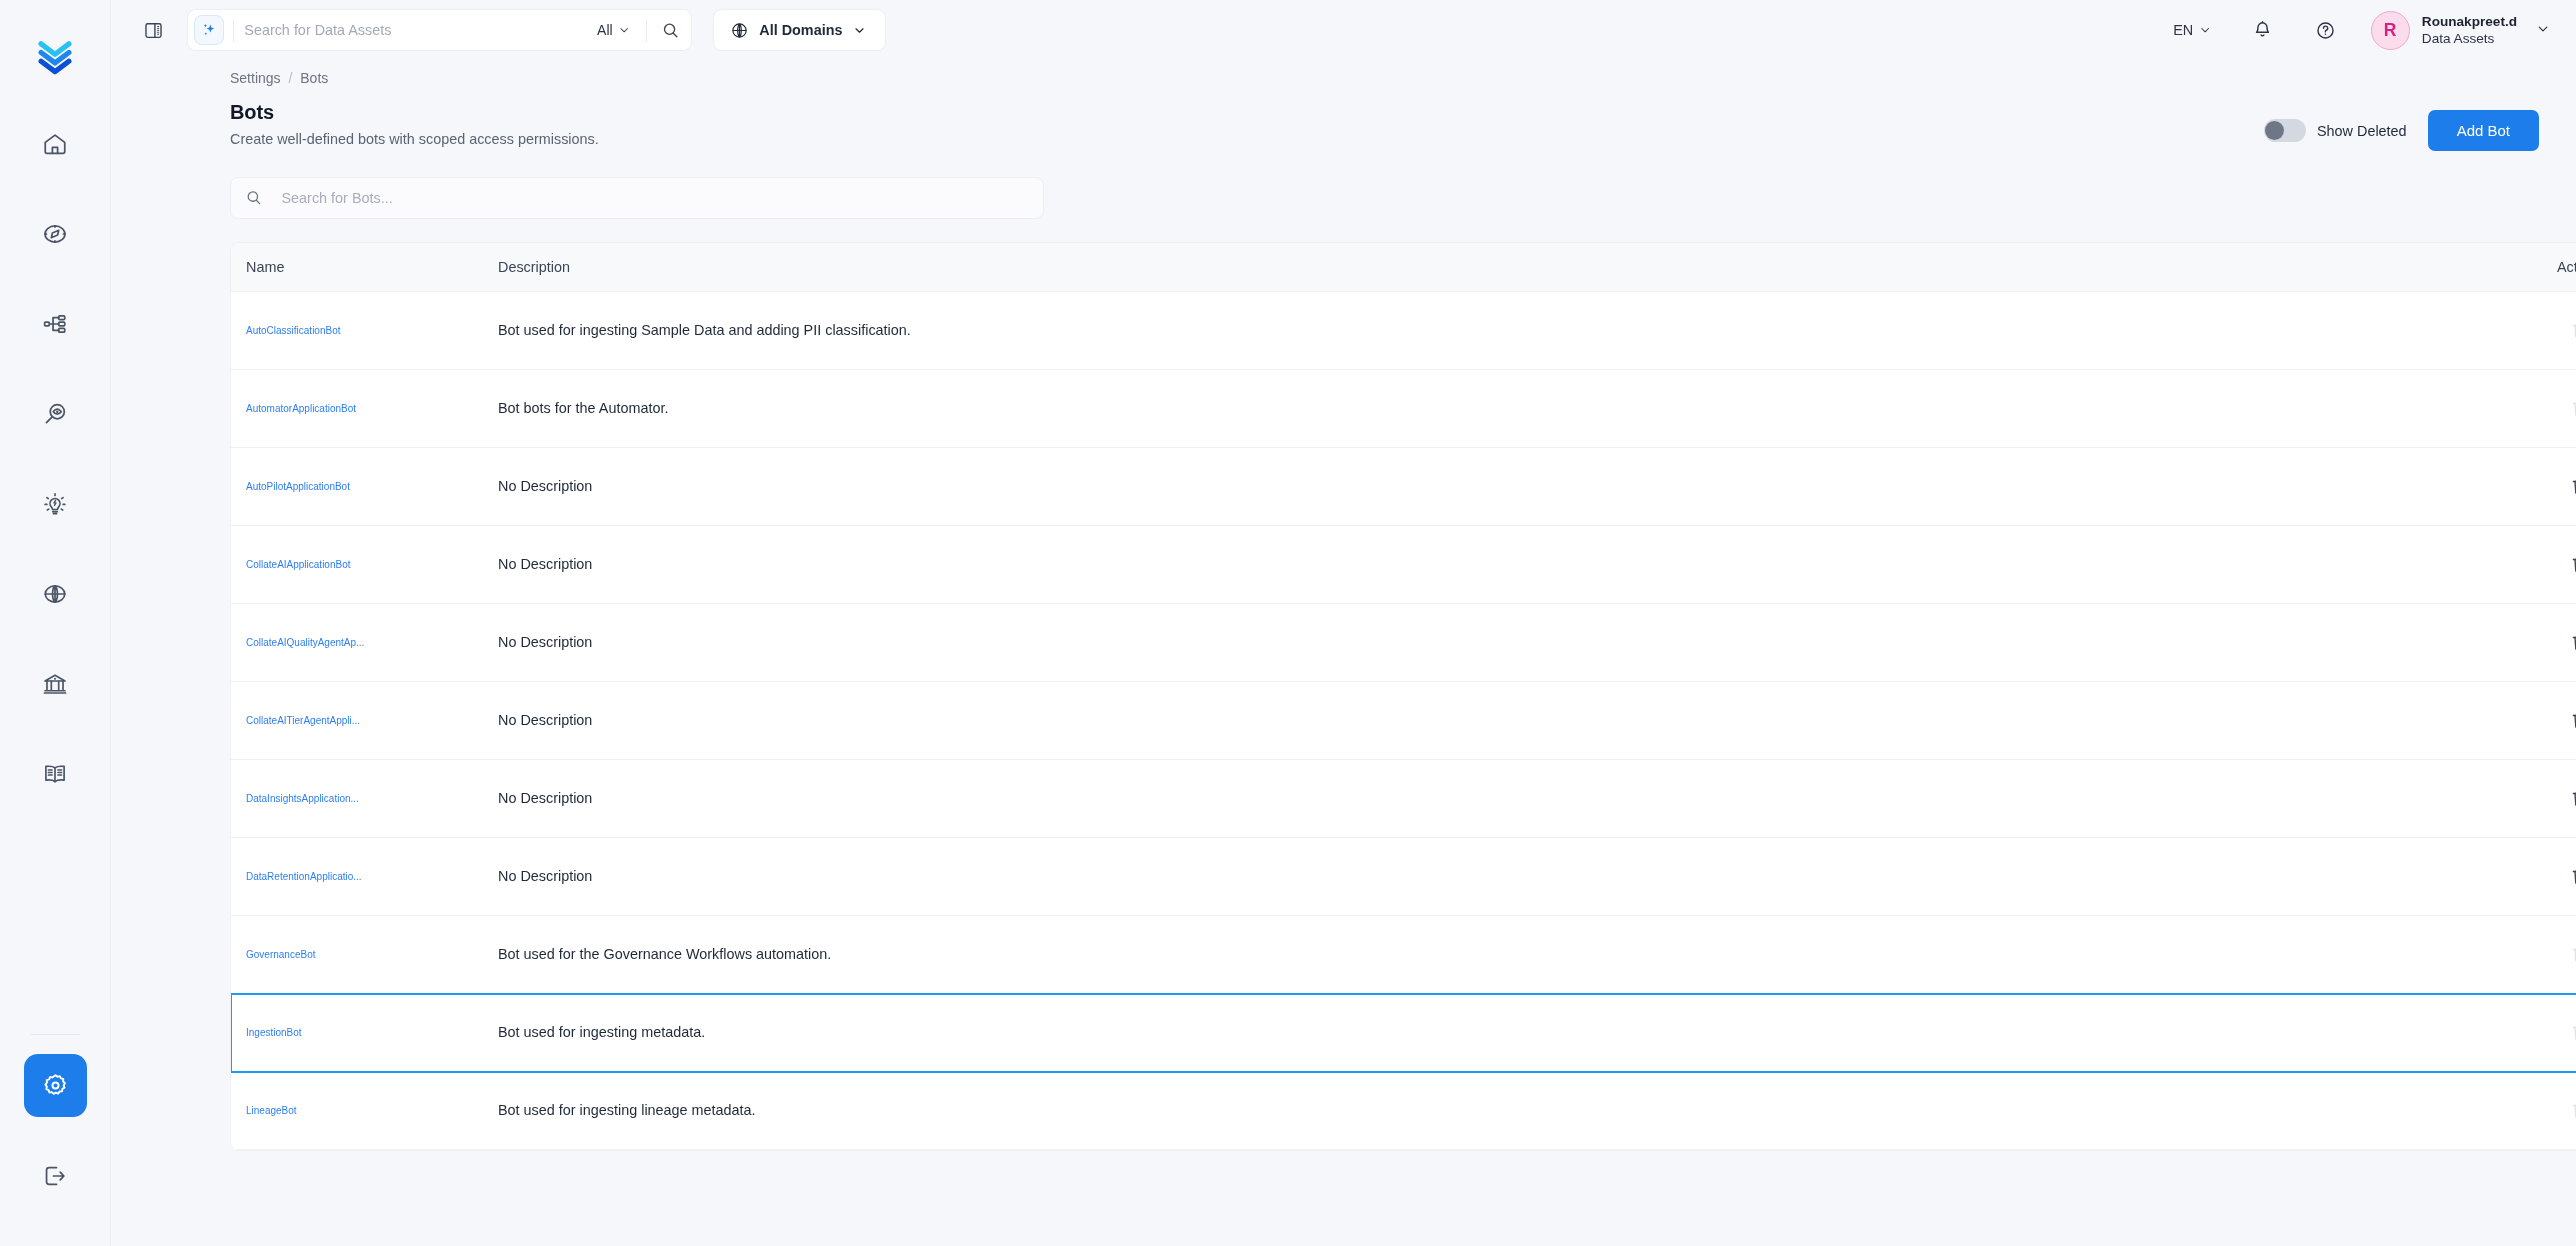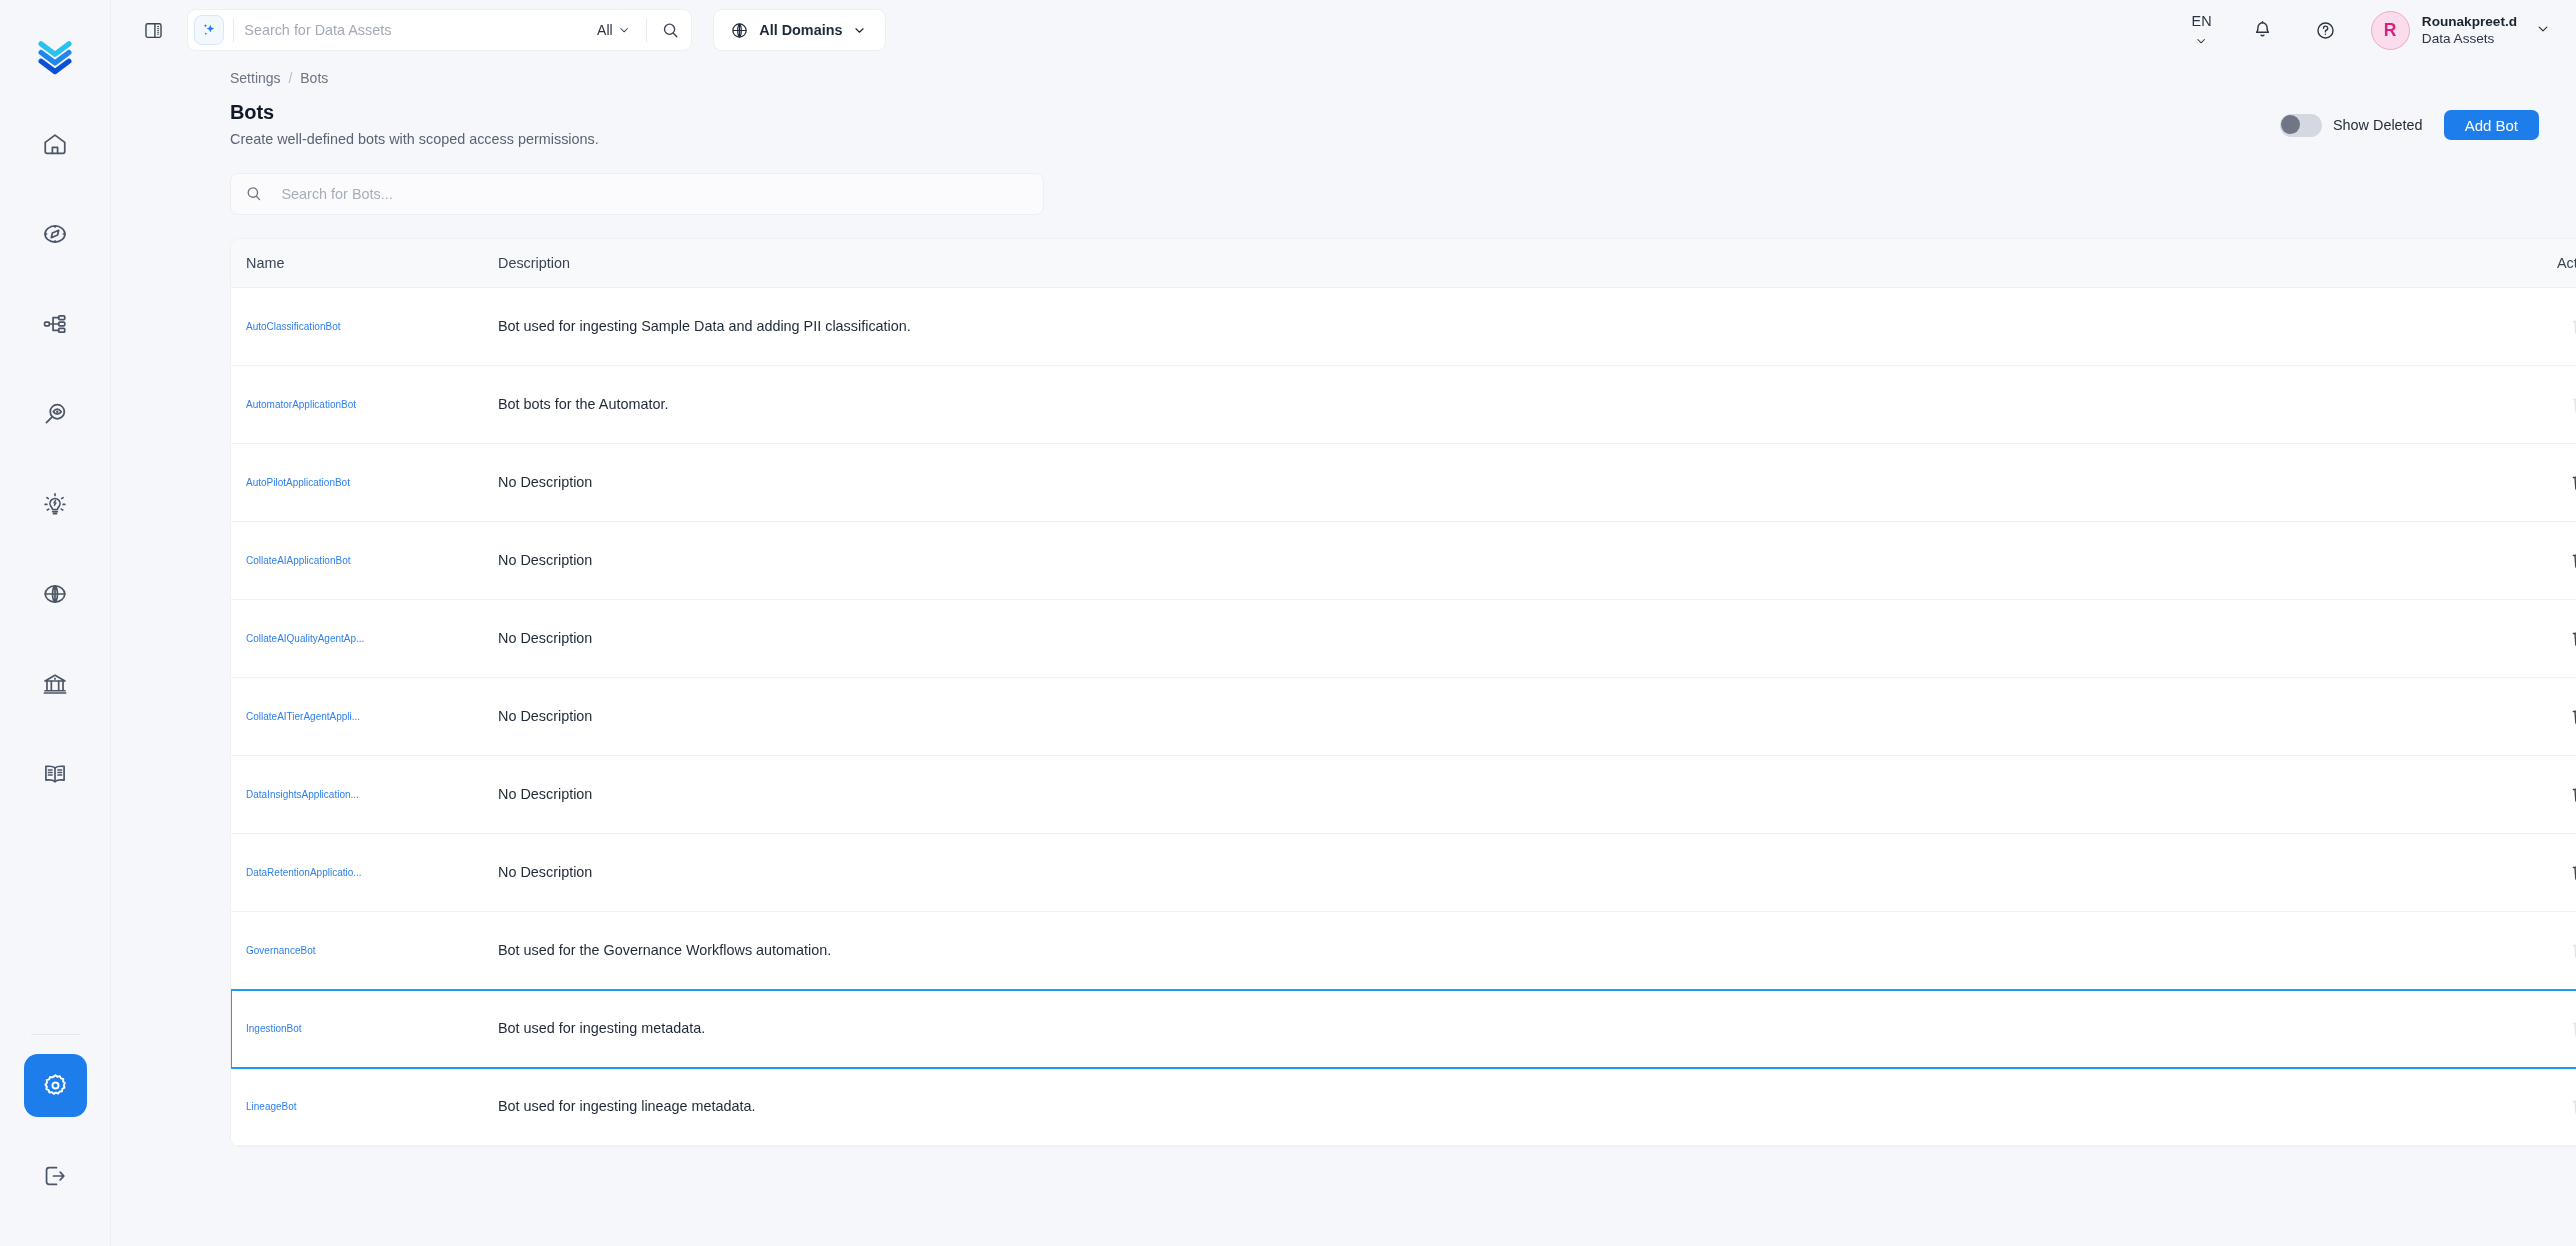--- a/index.html
+++ b/index.html
@@ -78,21 +78,21 @@
 
   .domain-pill {
     margin-left: 21px;
     height: 42px; padding: 0 19px 0 15.8px;
     background: #ffffff; border: 0.9px solid #eceef4; border-radius: 8.8px;
     display: flex; align-items: center; gap: 10.5px;
     font-size: 14.4px; font-weight: bold; color: #1f2937; cursor: pointer;
   }
 
   .topright { margin-left: auto; display: flex; align-items: center; padding-right: 26px; }
-  .lang { display:flex; align-items:center; gap:6.1px; font-size:14.4px; color:#2b3445; cursor:pointer; margin-right: 33px; flex-direction: column;}
+  .lang { display:flex; align-items:center; gap:6.1px; font-size:14.4px; color:#2b3445; cursor:pointer; margin-right: 33px;}
   .icon-btn { width: 35px; height: 35px; display:flex; align-items:center; justify-content:center; cursor:pointer; margin-right: 28px;}
   .avatar {
     width: 39px; height: 39px; border-radius: 50%;
     background: #fbdcec; border: 0.9px solid #f2a7cd;
     display:flex; align-items:center; justify-content:center;
     color:#d6227e; font-size: 17.5px; font-weight: bold; cursor:pointer;
     margin-right: 12.3px;
   }
   .userblock { display:flex; flex-direction:column; justify-content:center; cursor:pointer; }
   .uname { font-size: 13.6px; font-weight: bold; color: #1b2331; line-height: 17.5px; }
@@ -119,21 +119,21 @@
     width: 42px; height: 23px; border-radius: 11.4px;
     background: #d4d8e1; position: relative; flex: 0 0 42px;
   }
   .toggle .knob {
     position:absolute; left: 1.8px; top: 1.8px;
     width: 19px; height: 19px; border-radius: 50%;
     background: #6f7787;
   }
   .toggle-label { font-size: 14.4px; color: #1f2937; }
   .addbtn {
-    height: 30px; padding: 0 21px;
+    height: 41px; padding: 0 29px;
     background: #1d7dea; border: none; border-radius: 7px;
     color: #ffffff; font-size: 15px;
     font-family: "Liberation Sans", sans-serif;
     cursor: pointer;
   }
 
   .botsearch {
     margin: 25.4px 0 0 119px;
     width: 814px; height: 42px;
     background: #fbfbfd; border: 0.9px solid #eceef4; border-radius: 7.9px;

